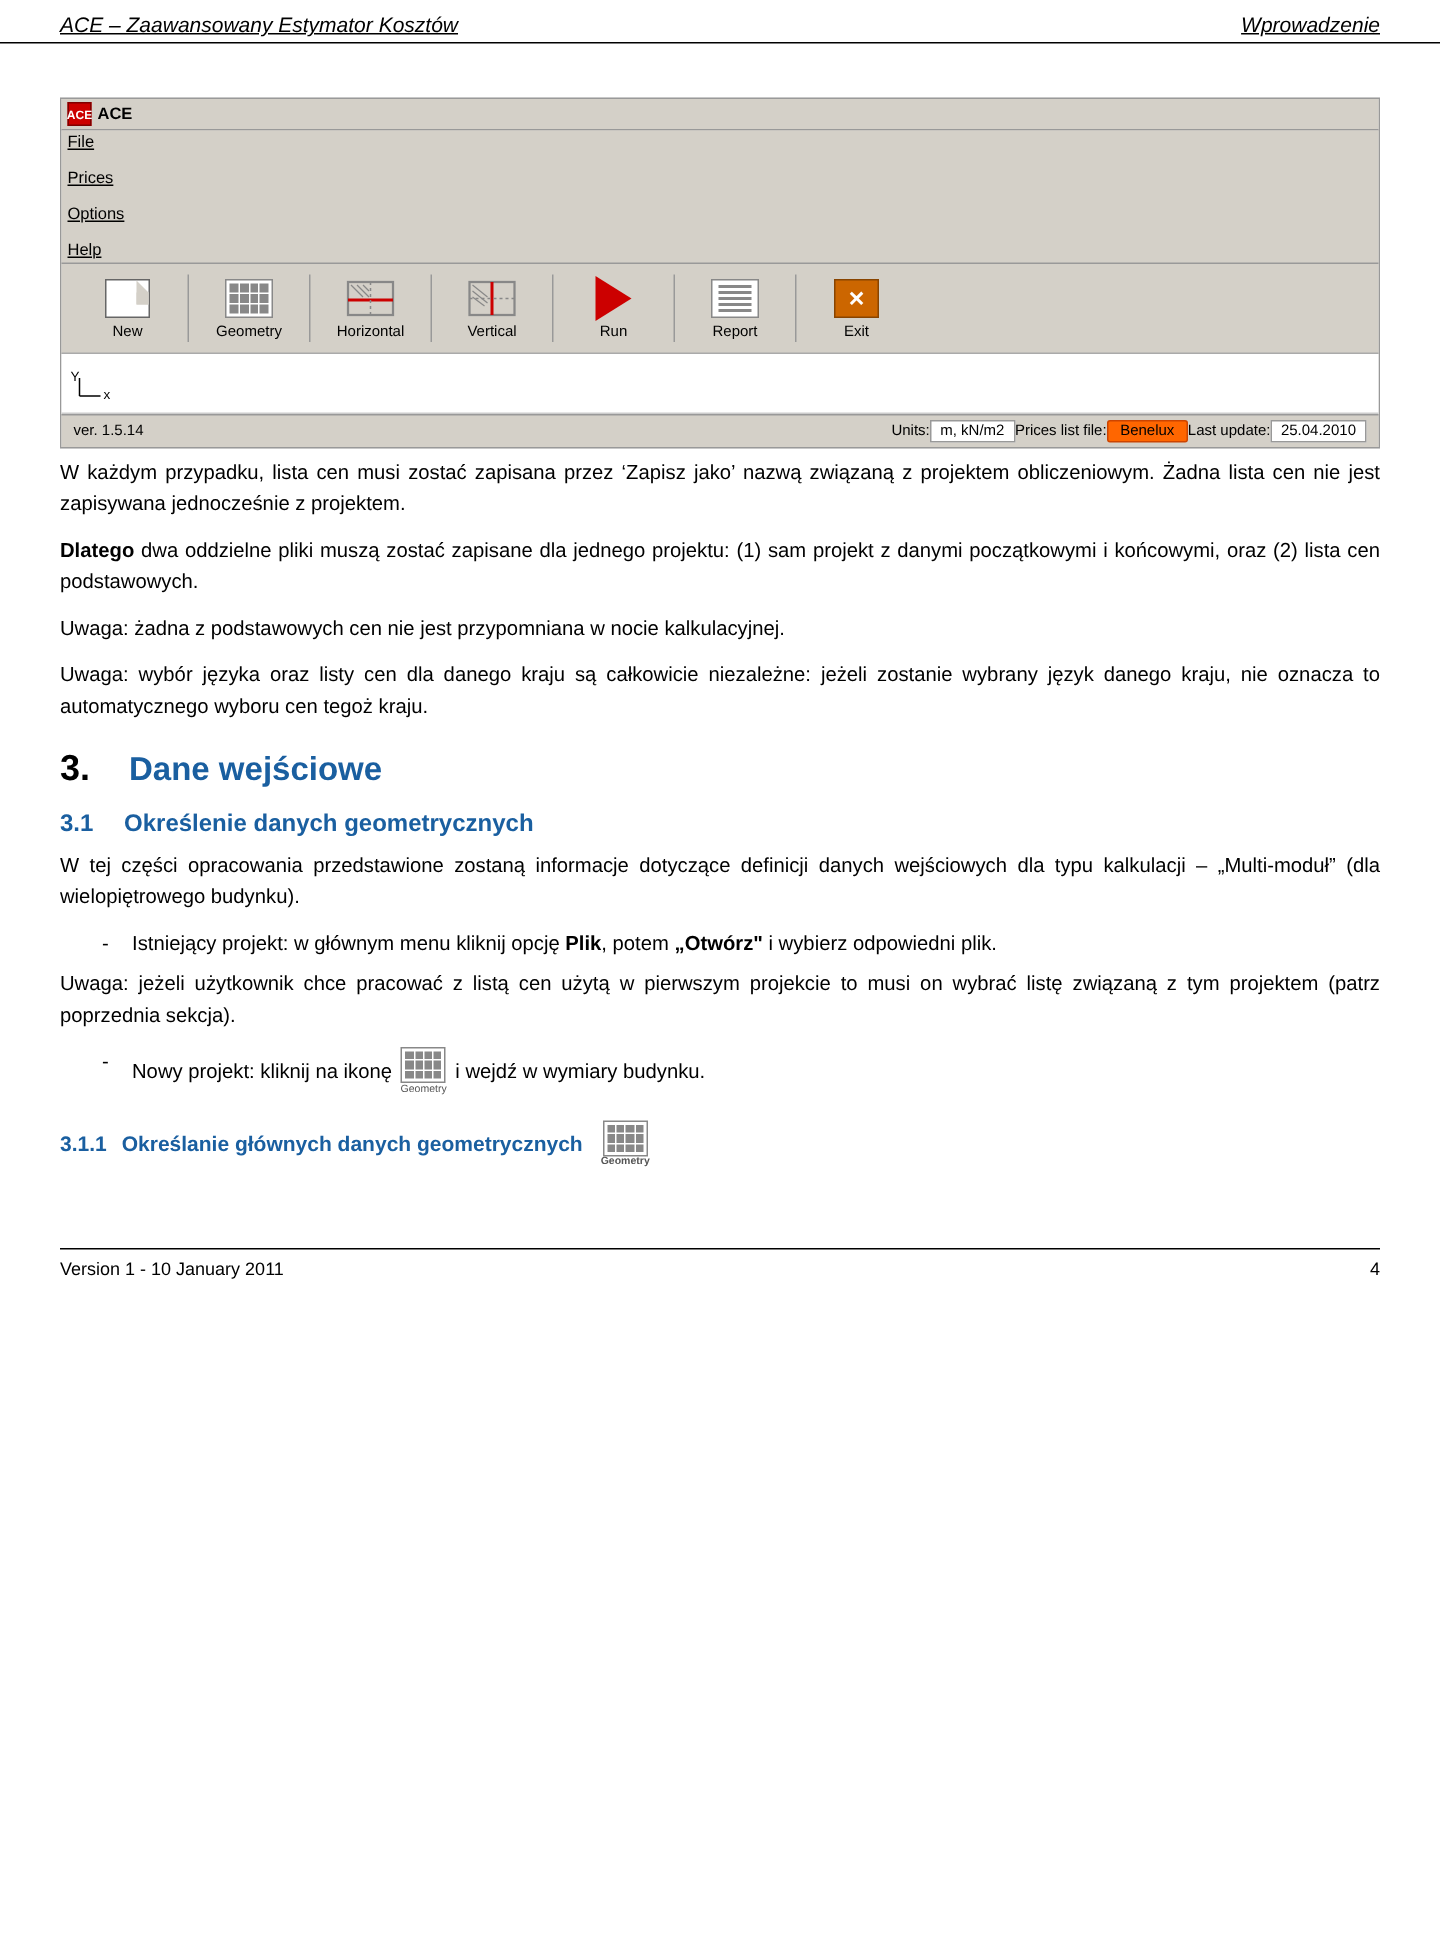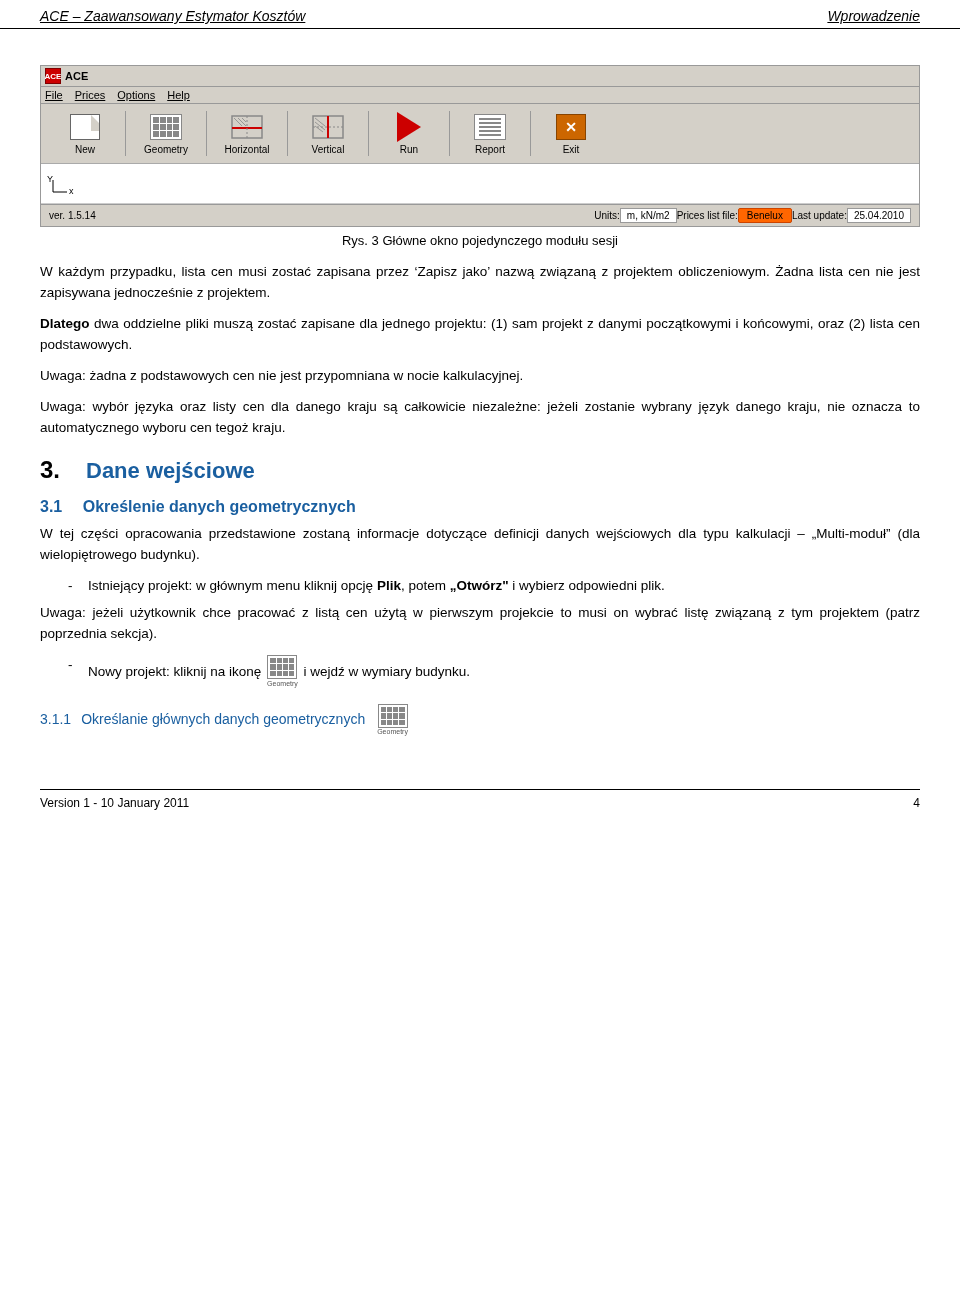--- a/index.html
+++ b/index.html
@@ -72,20 +72,21 @@
       color: #000;
     }
 
     
     .app-menubar {
       background: #d4d0c8;
       border-bottom: 1px solid #999;
       padding: 2px 4px;
       display: flex;
       gap: 12px;
+      flex-direction: column;
     }
     .app-menubar span {
       font-size: 11px;
       color: #000;
       cursor: pointer;
       text-decoration: underline;
     }
 
     
     .app-toolbar {
@@ -286,21 +287,21 @@
     }
 
     .subsection-heading {
       font-size: 16px;
       font-weight: bold;
       color: #1a5fa0;
       margin: 14px 0 8px 0;
     }
     .subsubsection-heading {
       font-size: 14px;
-      font-weight: normal;
+      font-weight: bold;
       color: #1a5fa0;
       margin: 14px 0 8px 0;
       display: flex;
       align-items: center;
       gap: 10px;
     }
 
     
     .list-item {
       display: flex;
@@ -494,21 +495,20 @@
       <span class="status-units-label">Units:</span>
       <span class="status-units-value">m, kN/m2</span>
       <span class="status-prices-label">Prices list file:</span>
       <span class="status-prices-file">Benelux</span>
       <span class="status-update-label">Last update:</span>
       <span class="status-update-value">25.04.2010</span>
     </div>
 
   </div>
 
-  <div class="screenshot-caption">Rys. 3  Główne okno pojedynczego modułu sesji</div>
 
   <p class="body-para">W każdym przypadku, lista cen musi zostać zapisana przez ‘Zapisz jako’ nazwą związaną z projektem obliczeniowym. Żadna lista cen nie jest zapisywana jednocześnie z projektem.</p>
 
   <p class="body-para">
     <strong>Dlatego</strong> dwa oddzielne pliki muszą zostać zapisane dla jednego projektu: (1) sam projekt z danymi początkowymi i końcowymi, oraz (2) lista cen podstawowych.
   </p>
 
   <p class="body-para">Uwaga: żadna z podstawowych cen nie jest przypomniana w nocie kalkulacyjnej.</p>
 
   <p class="body-para">Uwaga: wybór języka oraz listy cen dla danego kraju są całkowicie niezależne: jeżeli zostanie wybrany język danego kraju, nie oznacza to automatycznego wyboru cen tegoż kraju.</p>

